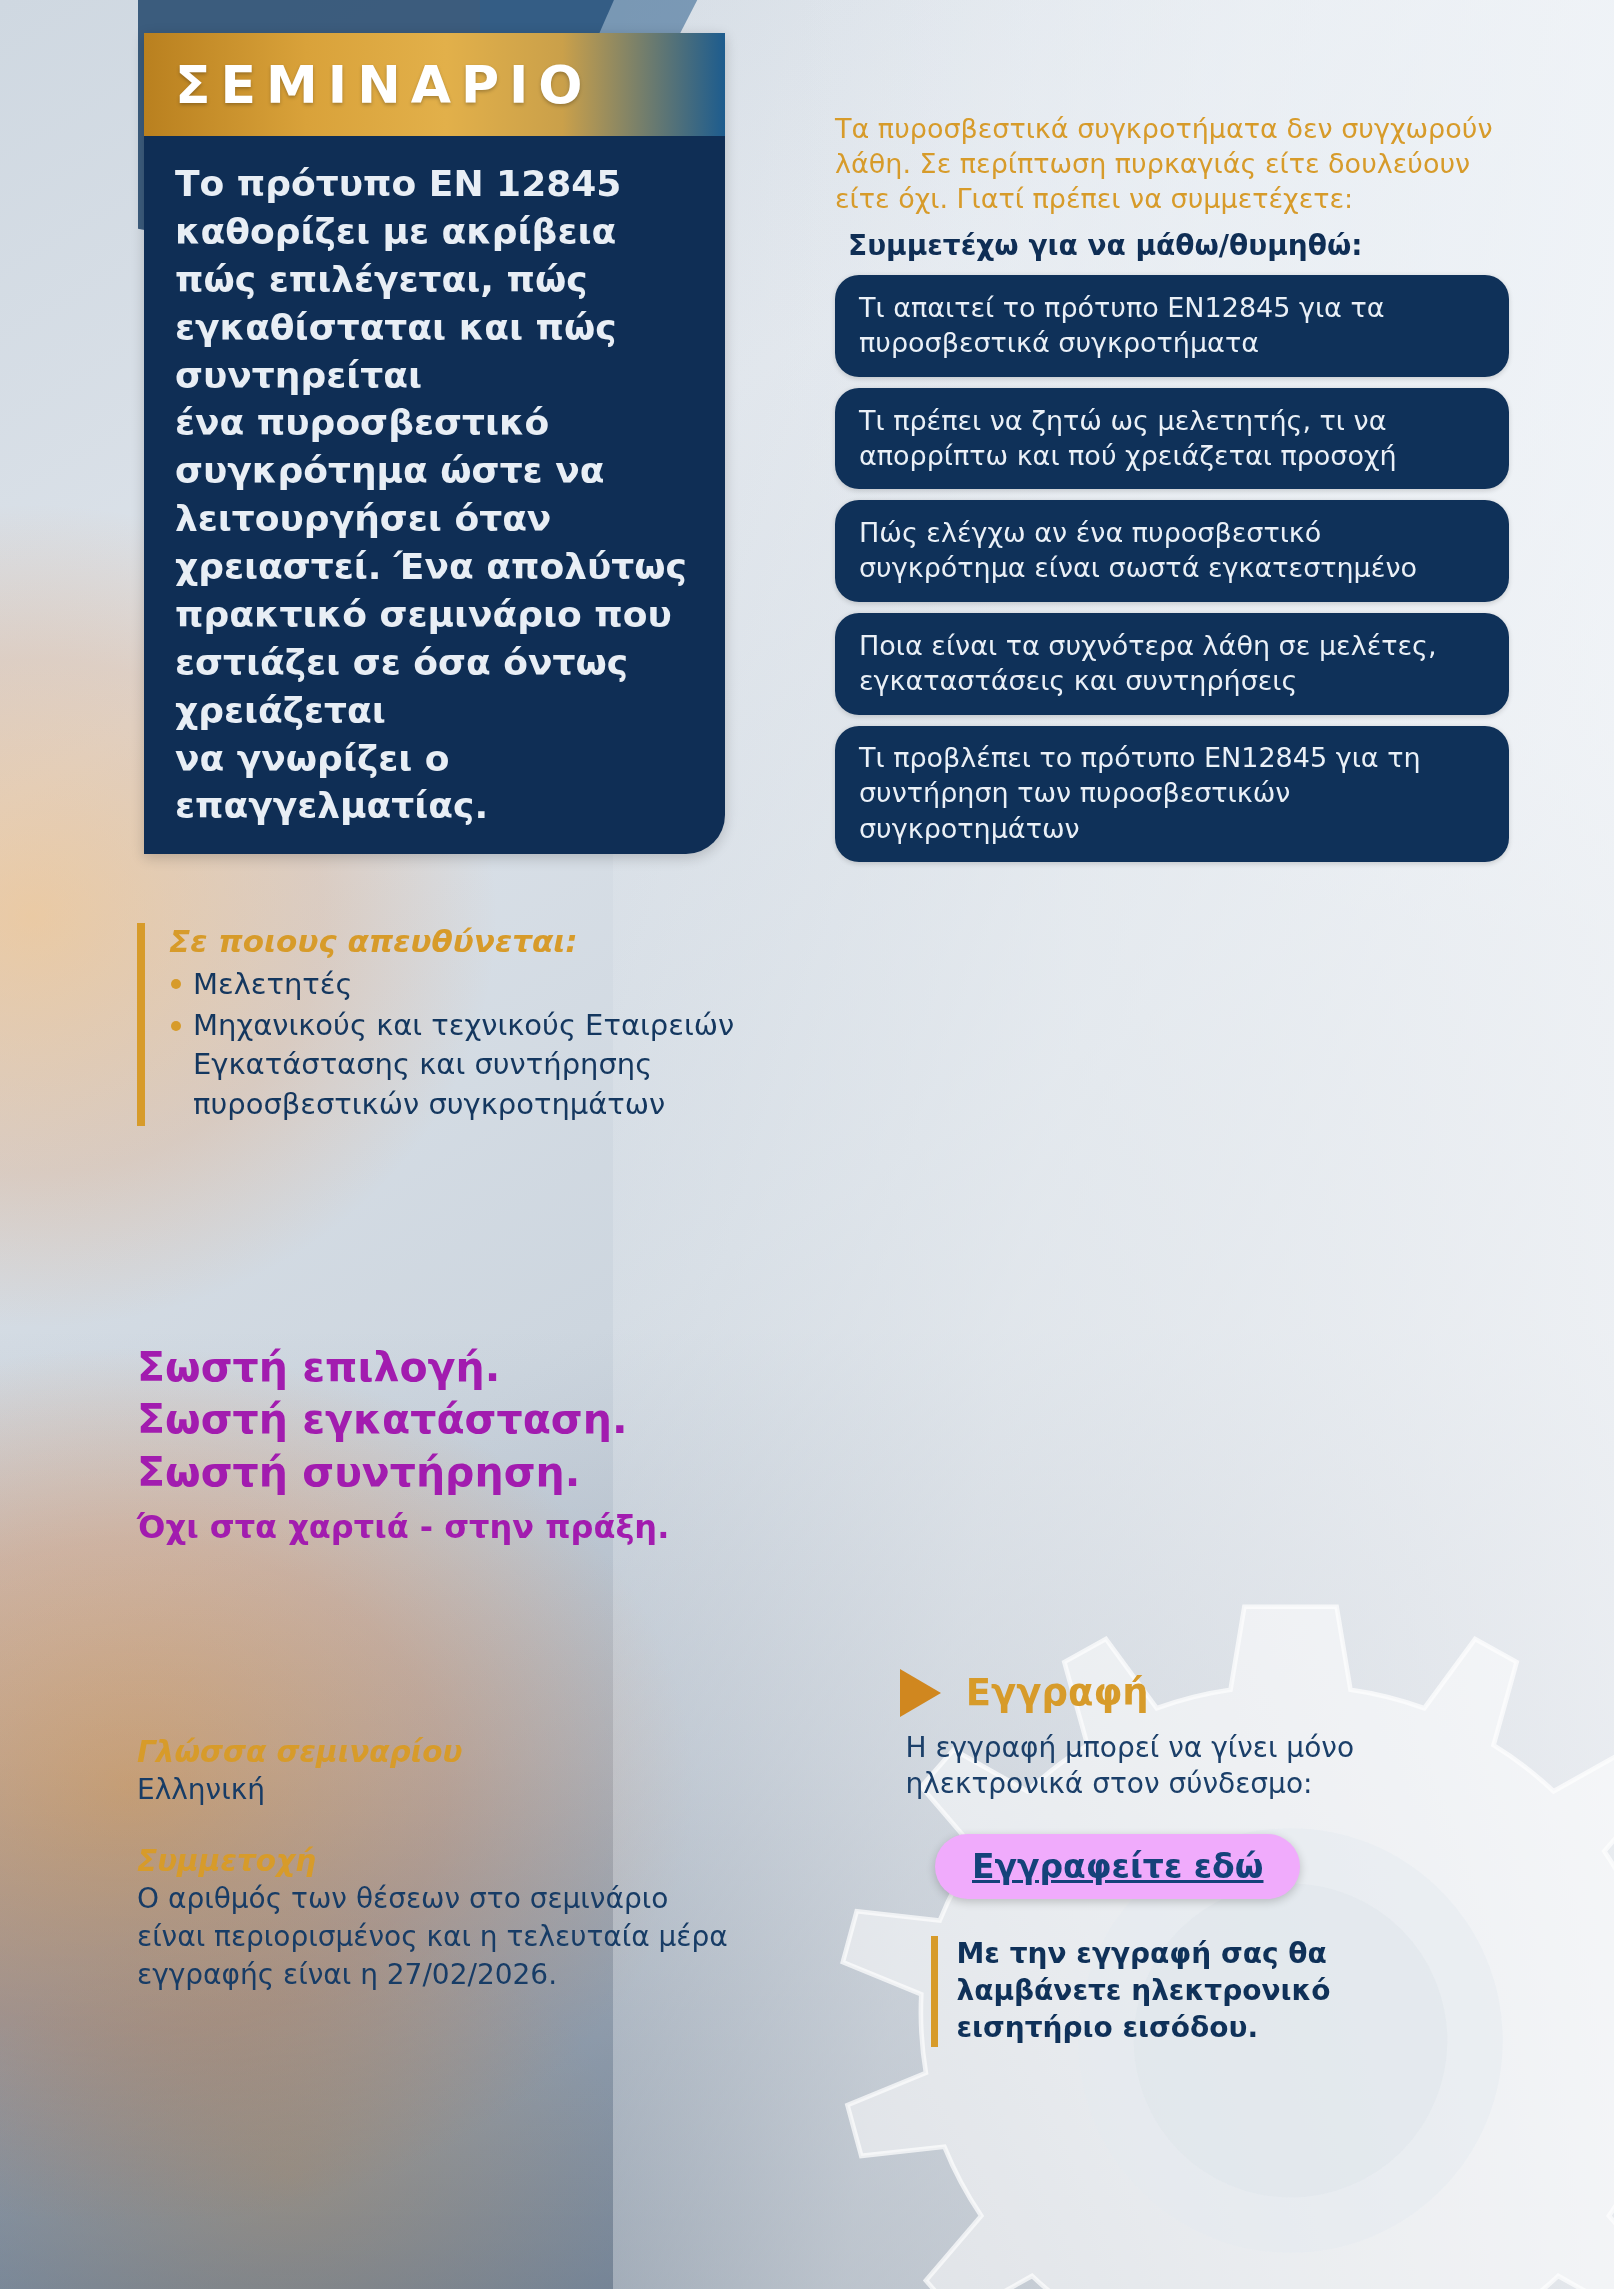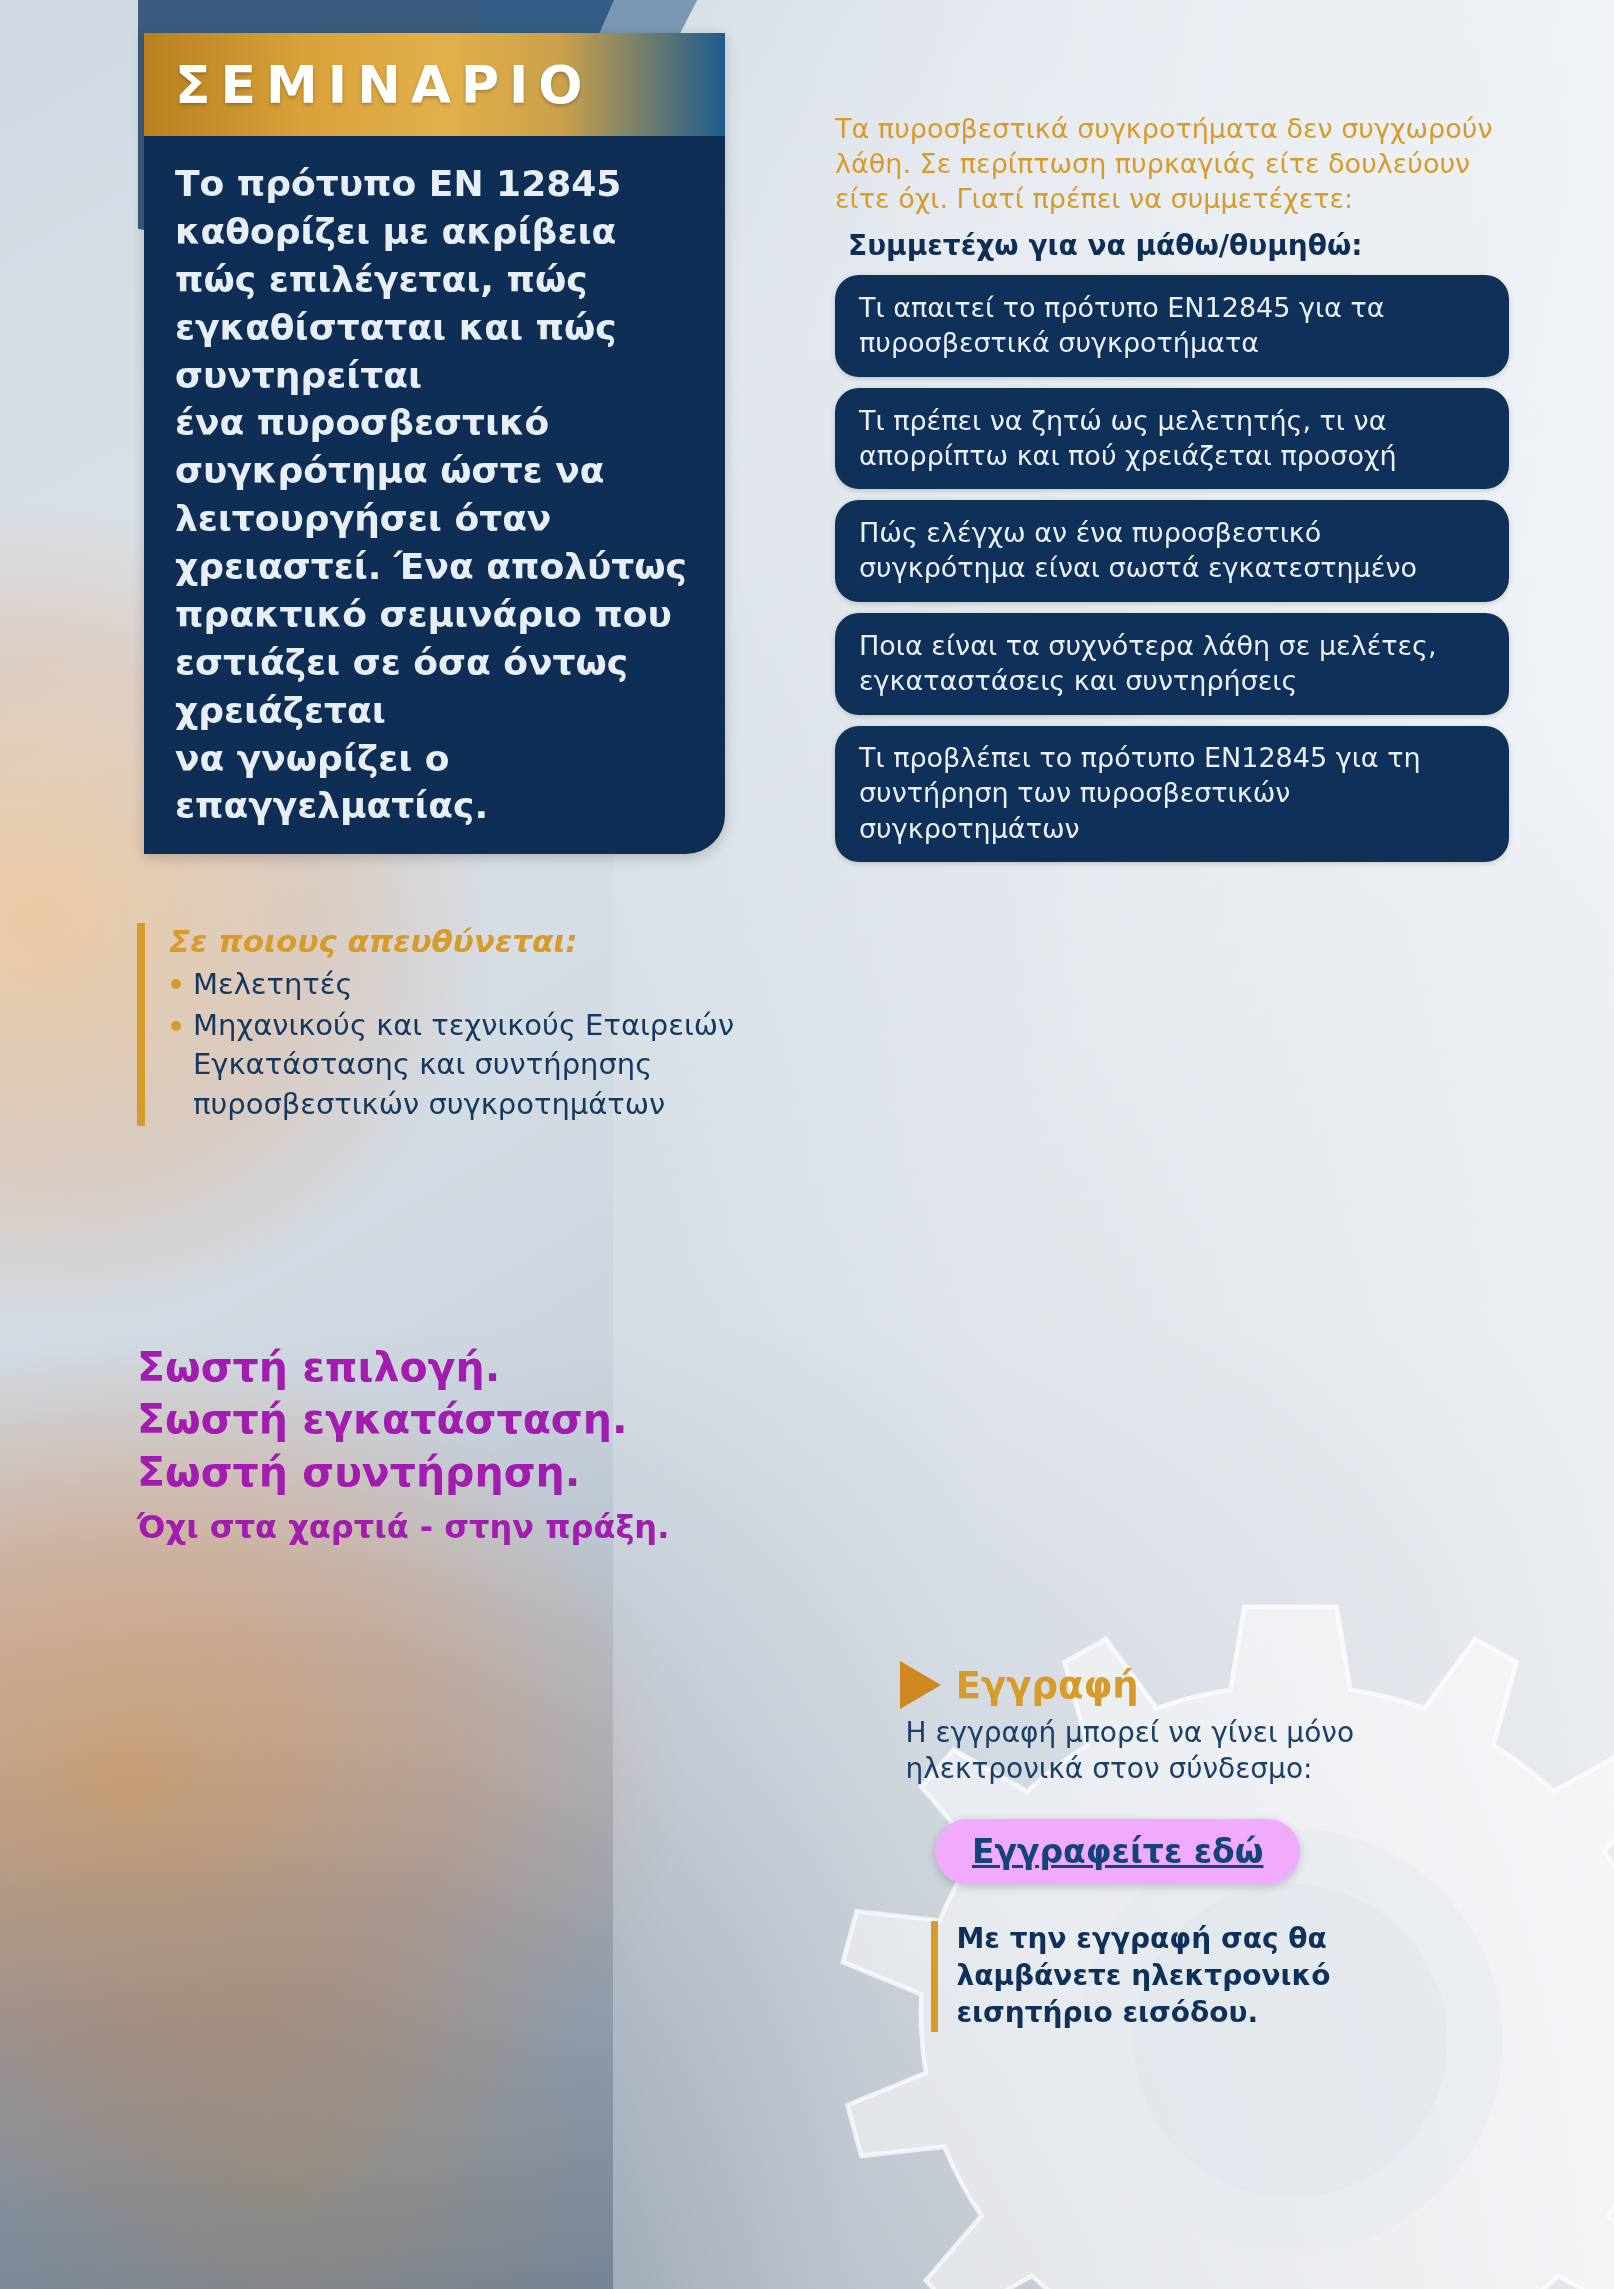--- a/index.html
+++ b/index.html
@@ -95,21 +95,21 @@
     background:#0f3159;color:#eaf0f7;border-radius:24px;
     padding:14.8px 24px 16.6px 24px;margin-bottom:11px;
     font-size:27px;line-height:1.3;
     box-shadow:0 1.8px 5.5px rgba(0,0,0,0.15);
   }
 
   
   .reg{position:absolute;left:900px;top:1661px;width:591px;}
   .reg-head{display:flex;align-items:center;gap:14.8px;}
   .tri{width:0;height:0;border-top:24px solid transparent;border-bottom:24px solid transparent;border-left:41px solid #d0871f;}
-  .reg-head h3{margin:0;color:#d79b2a;font-size:37px;font-weight:700;}
+  .reg-head h3{margin:10px;color:#d79b2a;font-size:37px;font-weight:700;}
   .reg p{margin:5.5px 0 0 5.5px;color:#1b3f69;font-size:28px;line-height:1.32;}
   .reg-btn{
     display:inline-block;margin:31px 0 0 35px;background:#f0abfc;border-radius:37px;
     padding:13px 37px;box-shadow:0 2.8px 9.2px rgba(0,0,0,0.2);
   }
   .reg-btn span{color:#14427a;font-size:33px;font-weight:700;text-decoration:underline;}
   .reg-note{margin:37px 0 0 31px;border-left:7.4px solid #d79b2a;padding-left:18.5px;
     color:#0f3159;font-size:28px;font-weight:700;line-height:1.32;}
 </style>
 </head>
@@ -151,20 +151,30 @@
     </ul>
   </div>
 
   <div class="slogan">
     <div class="l">Σωστή επιλογή.</div>
     <div class="l">Σωστή εγκατάσταση.</div>
     <div class="l">Σωστή συντήρηση.</div>
     <div class="small">Όχι στα χαρτιά - στην πράξη.</div>
   </div>
 
+  <div class="info">
+    <div class="blk1">
+      <h4>Γλώσσα σεμιναρίου</h4>
+      <p>Ελληνική</p>
+    </div>
+    <div class="blk2">
+      <h4>Συμμετοχή</h4>
+      <p>Ο αριθμός των θέσεων στο σεμινάριο είναι περιορισμένος και η τελευταία μέρα εγγραφής είναι η 27/02/2026.</p>
+    </div>
+  </div>
 
   <div class="col-right">
     <div class="intro">Τα πυροσβεστικά συγκροτήματα δεν συγχωρούν λάθη. Σε περίπτωση πυρκαγιάς είτε δουλεύουν είτε όχι. Γιατί πρέπει να συμμετέχετε:</div>
     <div class="attend-title">Συμμετέχω για να μάθω/θυμηθώ:</div>
 
     <div class="pill">Τι απαιτεί το πρότυπο EN12845 για τα πυροσβεστικά συγκροτήματα</div>
     <div class="pill">Τι πρέπει να ζητώ ως μελετητής, τι να απορρίπτω και πού χρειάζεται προσοχή</div>
     <div class="pill">Πώς ελέγχω αν ένα πυροσβεστικό συγκρότημα είναι σωστά εγκατεστημένο</div>
     <div class="pill">Ποια είναι τα συχνότερα λάθη σε μελέτες, εγκαταστάσεις και συντηρήσεις</div>
     <div class="pill">Τι προβλέπει το πρότυπο EN12845 για τη συντήρηση των πυροσβεστικών συγκροτημάτων</div>

